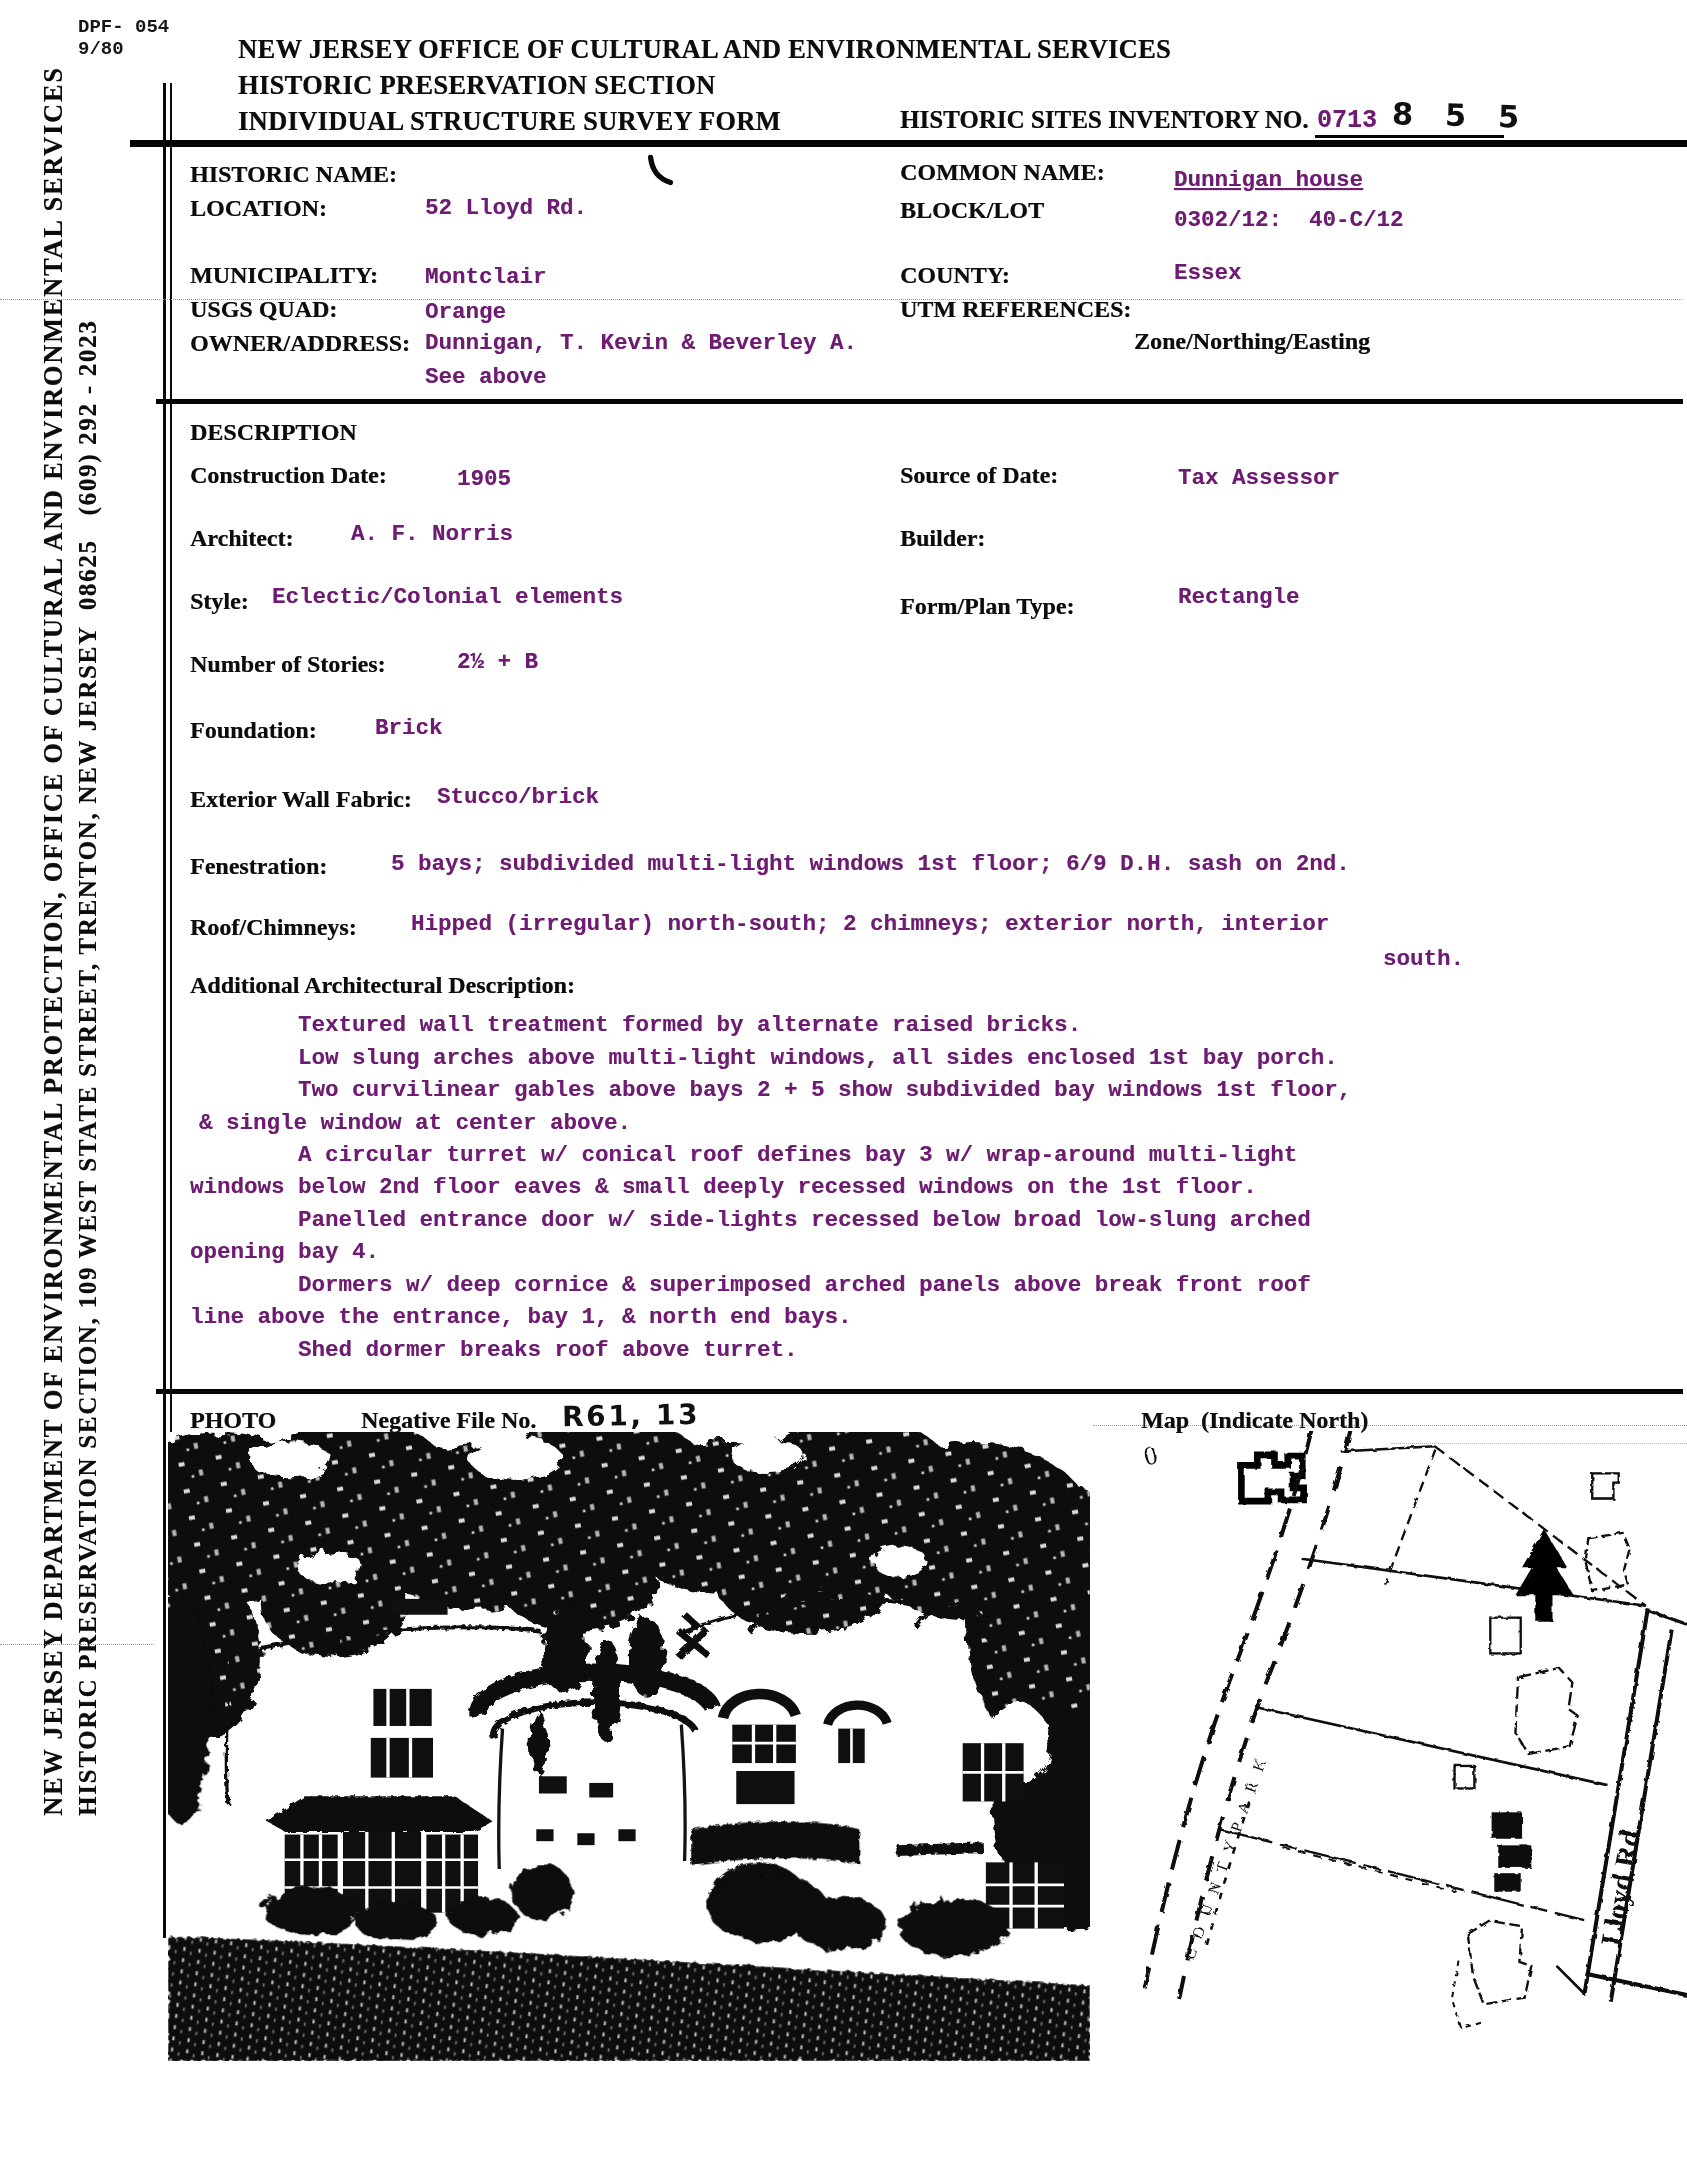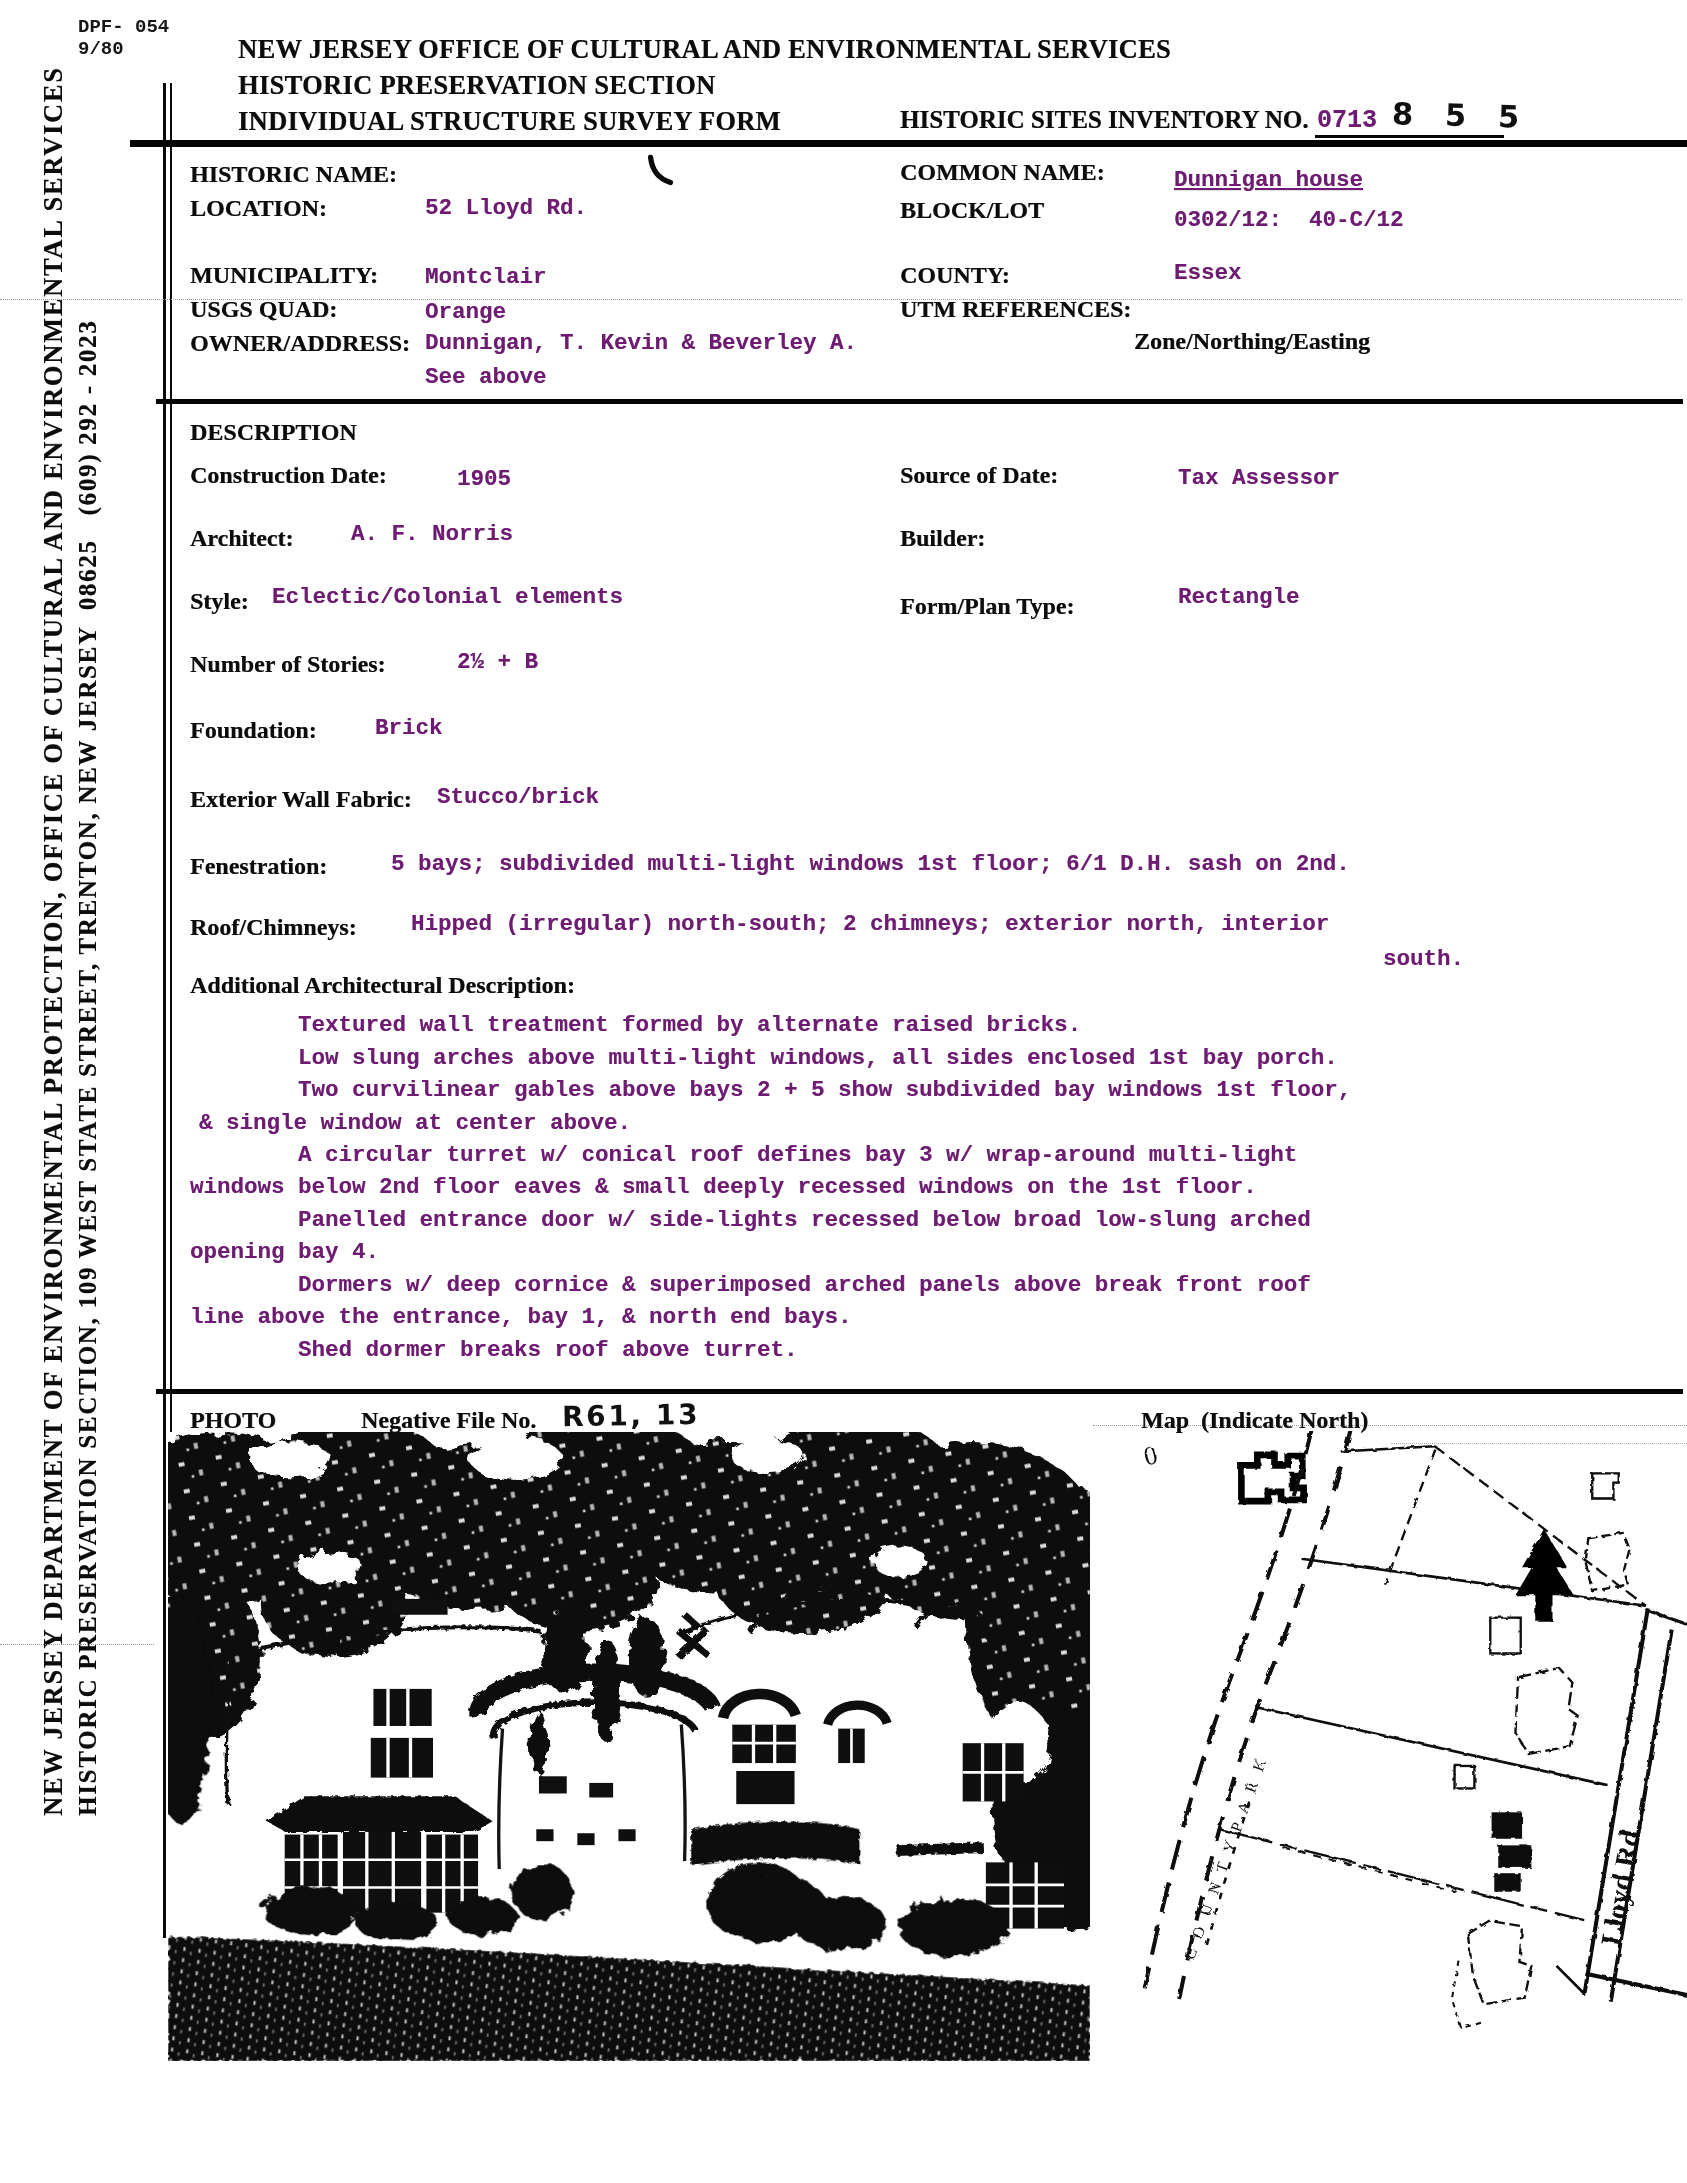--- a/index.html
+++ b/index.html
@@ -102,21 +102,21 @@
 <div class="abs lbl" style="left:190px;top:651px;text-align:right;">Number of Stories:</div>
 <div class="abs typed" style="left:457px;top:649px;">2½ + B</div>
 
 <div class="abs lbl" style="left:190px;top:717px;">Foundation:</div>
 <div class="abs typed" style="left:375px;top:715px;">Brick</div>
 
 <div class="abs lbl" style="left:190px;top:786px;">Exterior Wall Fabric:</div>
 <div class="abs typed" style="left:437px;top:784px;">Stucco/brick</div>
 
 <div class="abs lbl" style="left:190px;top:853px;">Fenestration:</div>
-<div class="abs typed" style="left:391px;top:851px;">5 bays; subdivided multi-light windows 1st floor; 6/1 D.H. sash on 2nd.</div>
+<div class="abs typed" style="left:391px;top:851px;">5 bays; subdivided multi-light windows 1st floor; 6/9 D.H. sash on 2nd.</div>
 
 <div class="abs lbl" style="left:190px;top:914px;">Roof/Chimneys:</div>
 <div class="abs typed" style="left:411px;top:911px;">Hipped (irregular) north-south; 2 chimneys; exterior north, interior</div>
 <div class="abs typed" style="left:1383px;top:946px;">south.</div>
 
 <div class="abs lbl" style="left:190px;top:972px;">Additional Architectural Description:</div>
 
 <div class="abs typed" style="left:298px;top:1012px;">Textured wall treatment formed by alternate raised bricks.</div>
 <div class="abs typed" style="left:298px;top:1045px;">Low slung arches above multi-light windows, all sides enclosed 1st bay porch.</div>
 <div class="abs typed" style="left:298px;top:1077px;">Two curvilinear gables above bays 2 + 5 show subdivided bay windows 1st floor,</div>

